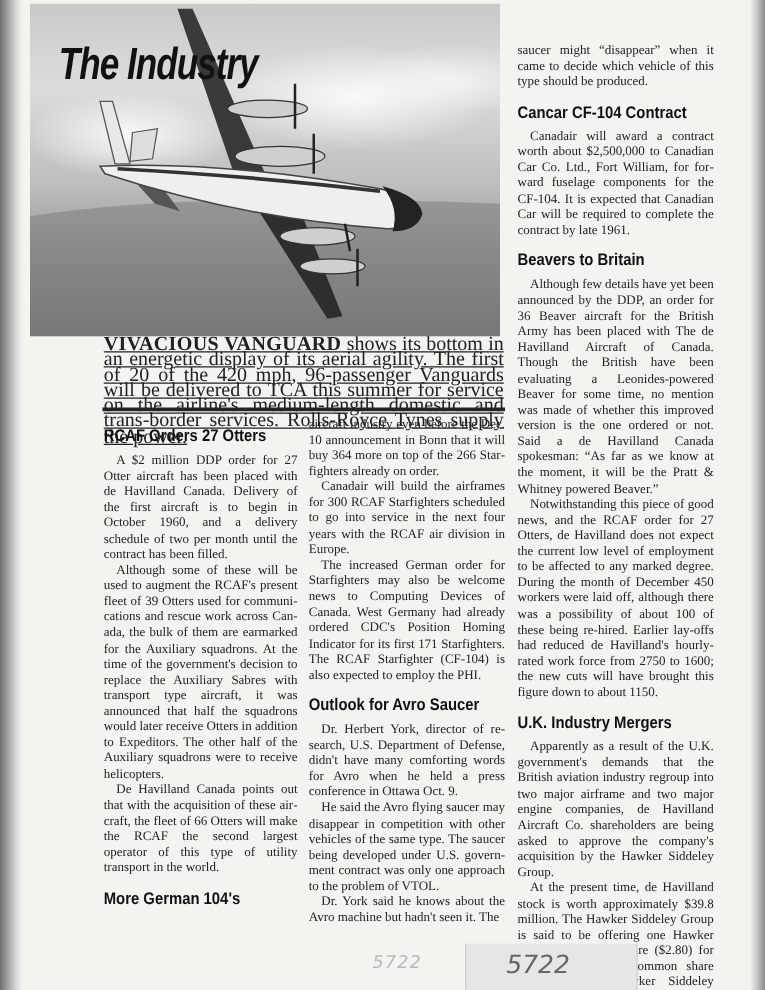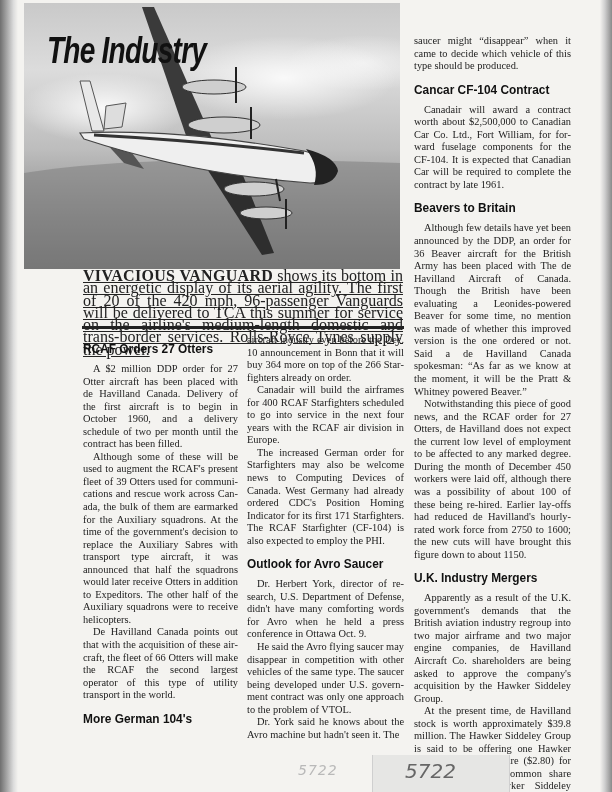--- a/index.html
+++ b/index.html
@@ -135,21 +135,21 @@
   </div>
   <div>
     <h2>More German 104's</h2>
 
   </div>
 </div>
 
 <div class="col col-2">
   <div>
     <p style="text-indent:0">aircraft industry even before the Dec. 10 announcement in Bonn that it will buy 364 more on top of the 266 Star­fighters already on order.</p>
-    <p>Canadair will build the airframes for 400 RCAF Starfighters scheduled to go into service in the next four years with the RCAF air division in Europe.</p>
+    <p>Canadair will build the airframes for 300 RCAF Starfighters scheduled to go into service in the next four years with the RCAF air division in Europe.</p>
     <p>The increased German order for Starfighters may also be welcome news to Computing Devices of Canada. West Germany had already ordered CDC's Position Homing Indicator for its first 171 Starfighters. The RCAF Star­fighter (CF-104) is also expected to employ the PHI.</p>
   </div>
   <div>
     <h2>Outlook for Avro Saucer</h2>
     <p>Dr. Herbert York, director of re­search, U.S. Department of Defense, didn't have many comforting words for Avro when he held a press conference in Ottawa Oct. 9.</p>
     <p>He said the Avro flying saucer may disappear in competition with other vehicles of the same type. The saucer being developed under U.S. govern­ment contract was only one approach to the problem of VTOL.</p>
     <p>Dr. York said he knows about the Avro machine but hadn't seen it. The</p>
   </div>
 </div>
 

